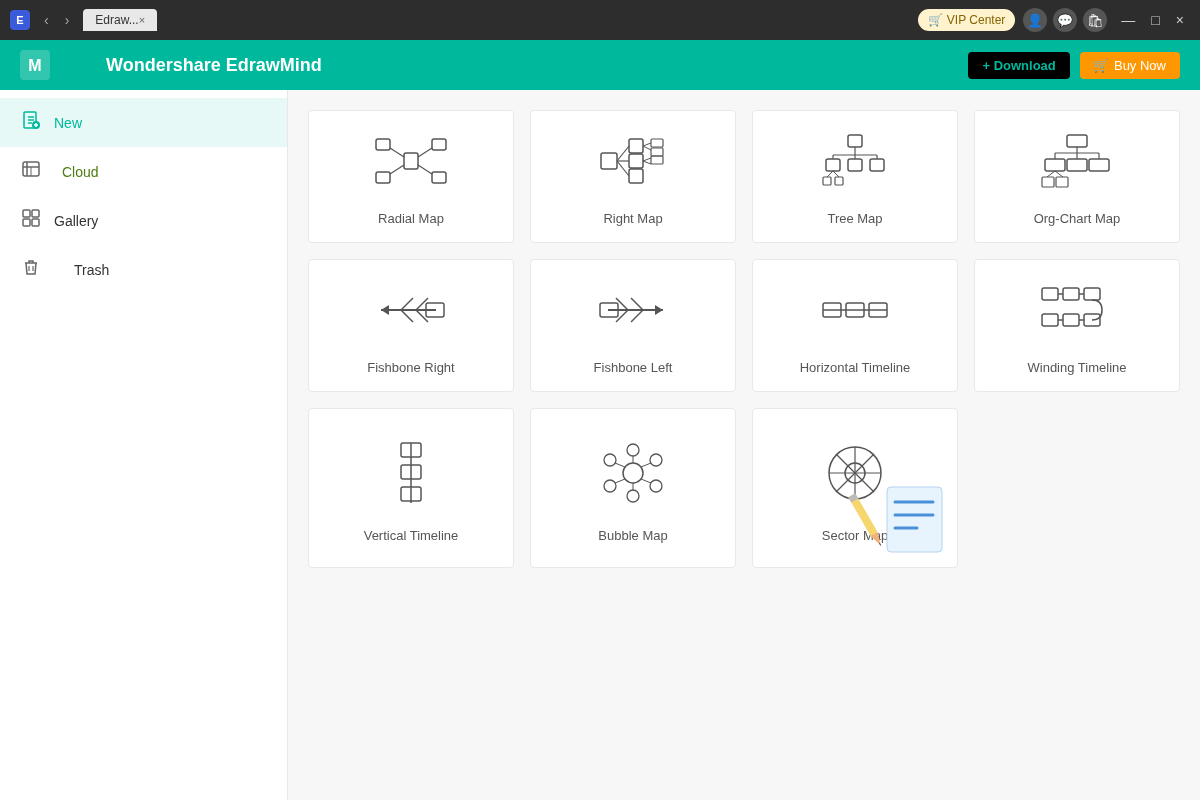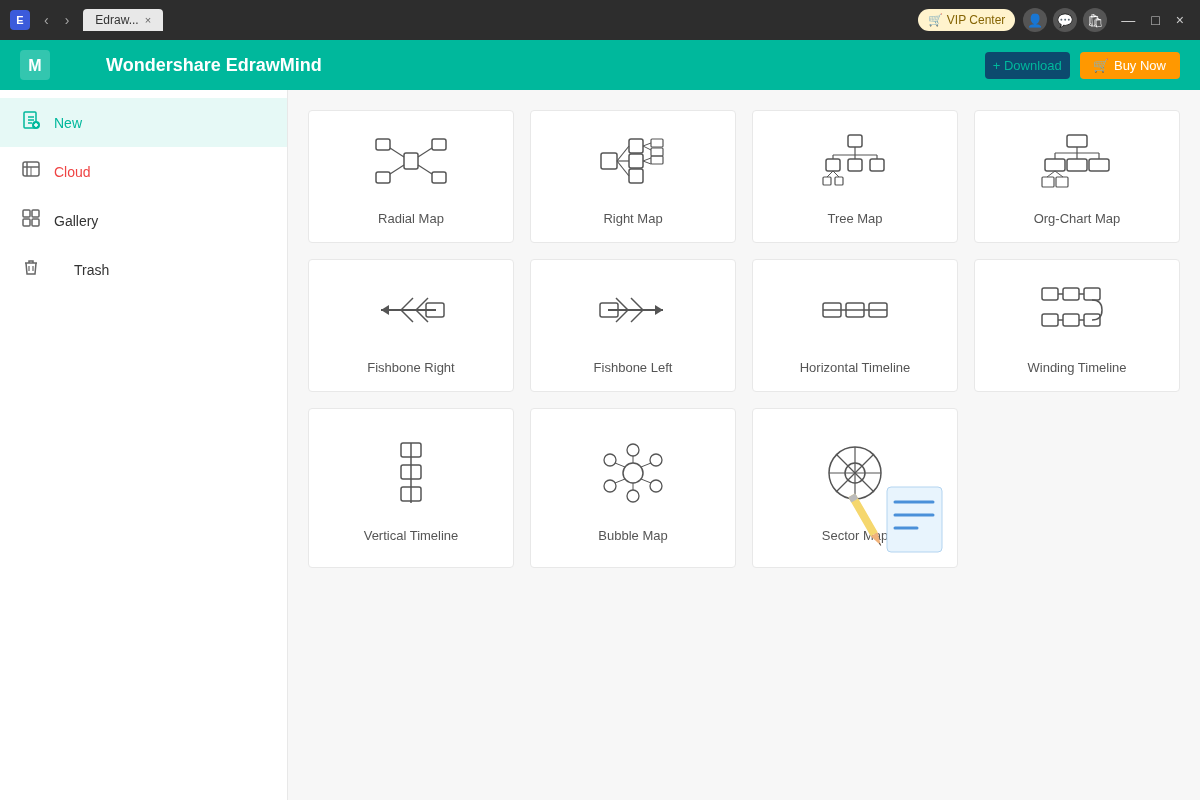--- a/index.html
+++ b/index.html
@@ -16,21 +16,21 @@
       color: #fff;
       font-size: 13px;
     }
     .titlebar-left { display: flex; align-items: center; gap: 8px; }
     .titlebar-nav { display: flex; gap: 4px; }
     .titlebar-nav button {
       background: none; border: none; color: #aaa; cursor: pointer; font-size: 14px; padding: 2px 6px;
     }
     .tab {
       background: #e8e8e8; color: #333; padding: 4px 12px; border-radius: 4px 4px 0 0;
-      display: flex; align-items: center; gap: 6px; font-size: 12px;
+      display: flex; align-items: center; font-size: 12px;
     }
     .tab-close { cursor: pointer; color: #666; font-size: 11px; }
     .app-icon {
       width: 20px; height: 20px; background: #3b5bdb; border-radius: 4px;
       display: flex; align-items: center; justify-content: center; font-size: 11px; color: white; font-weight: bold;
     }
     .titlebar-right { display: flex; align-items: center; gap: 8px; }
     .vip-btn {
       background: #fff3cd; color: #856404; border: none; border-radius: 12px;
       padding: 4px 10px; font-size: 12px; cursor: pointer; display: flex; align-items: center; gap: 4px;
@@ -47,22 +47,22 @@
       display: flex;
       align-items: center;
       justify-content: space-between;
       padding: 0 20px;
     }
     .header-logo { display: flex; align-items: center; gap: 10px; }
     .logo-icon { width: 30px; height: 30px; }
     .header-title { color: white; font-size: 18px; font-weight: 600; margin-left: 46px; }
     .header-btns { display: flex; gap: 10px; }
     .download-btn {
-      background: #0c4a6e; color: #00b89c; border: none; border-radius: 4px;
-      padding: 6px 8px; font-size: 13px; cursor: pointer; font-weight: 400;
+      background: #000000; color: #00b89c; border: none; border-radius: 4px;
+      padding: 6px 14px; font-size: 13px; cursor: pointer; font-weight: 700;
     }
     .buynow-btn {
       background: #ff9800; color: white; border: none; border-radius: 4px;
       padding: 6px 14px; font-size: 13px; cursor: pointer; font-weight: 500; display: flex; align-items: center; gap: 4px;
     }
 
     
     .layout { display: flex; height: calc(800px - 90px); }
 
     
@@ -206,21 +206,21 @@
     </div>
     <div class="sidebar-item">
       <span class="sidebar-icon">
         <svg width="20" height="20" viewBox="0 0 20 20" fill="none">
           <rect x="2" y="3" width="16" height="14" rx="2" stroke="#666" stroke-width="1.5" fill="none"></rect>
           <line x1="2" y1="8" x2="18" y2="8" stroke="#666" stroke-width="1.5"></line>
           <line x1="6" y1="3" x2="6" y2="17" stroke="#666" stroke-width="1.5"></line>
           <line x1="10" y1="8" x2="10" y2="17" stroke="#666" stroke-width="1"></line>
         </svg>
       </span>
-      <span style="color:#ef4444;">Cloud</span>
+      <span style="color:#4d7c0f;margin-left:8px;">Cloud</span>
     </div>
     <div class="sidebar-item">
       <span class="sidebar-icon">
         <svg width="20" height="20" viewBox="0 0 20 20" fill="none">
           <rect x="2" y="2" width="7" height="7" rx="1" stroke="#666" stroke-width="1.5" fill="none"></rect>
           <rect x="11" y="2" width="7" height="7" rx="1" stroke="#666" stroke-width="1.5" fill="none"></rect>
           <rect x="2" y="11" width="7" height="7" rx="1" stroke="#666" stroke-width="1.5" fill="none"></rect>
           <rect x="11" y="11" width="7" height="7" rx="1" stroke="#666" stroke-width="1.5" fill="none"></rect>
         </svg>
       </span>

